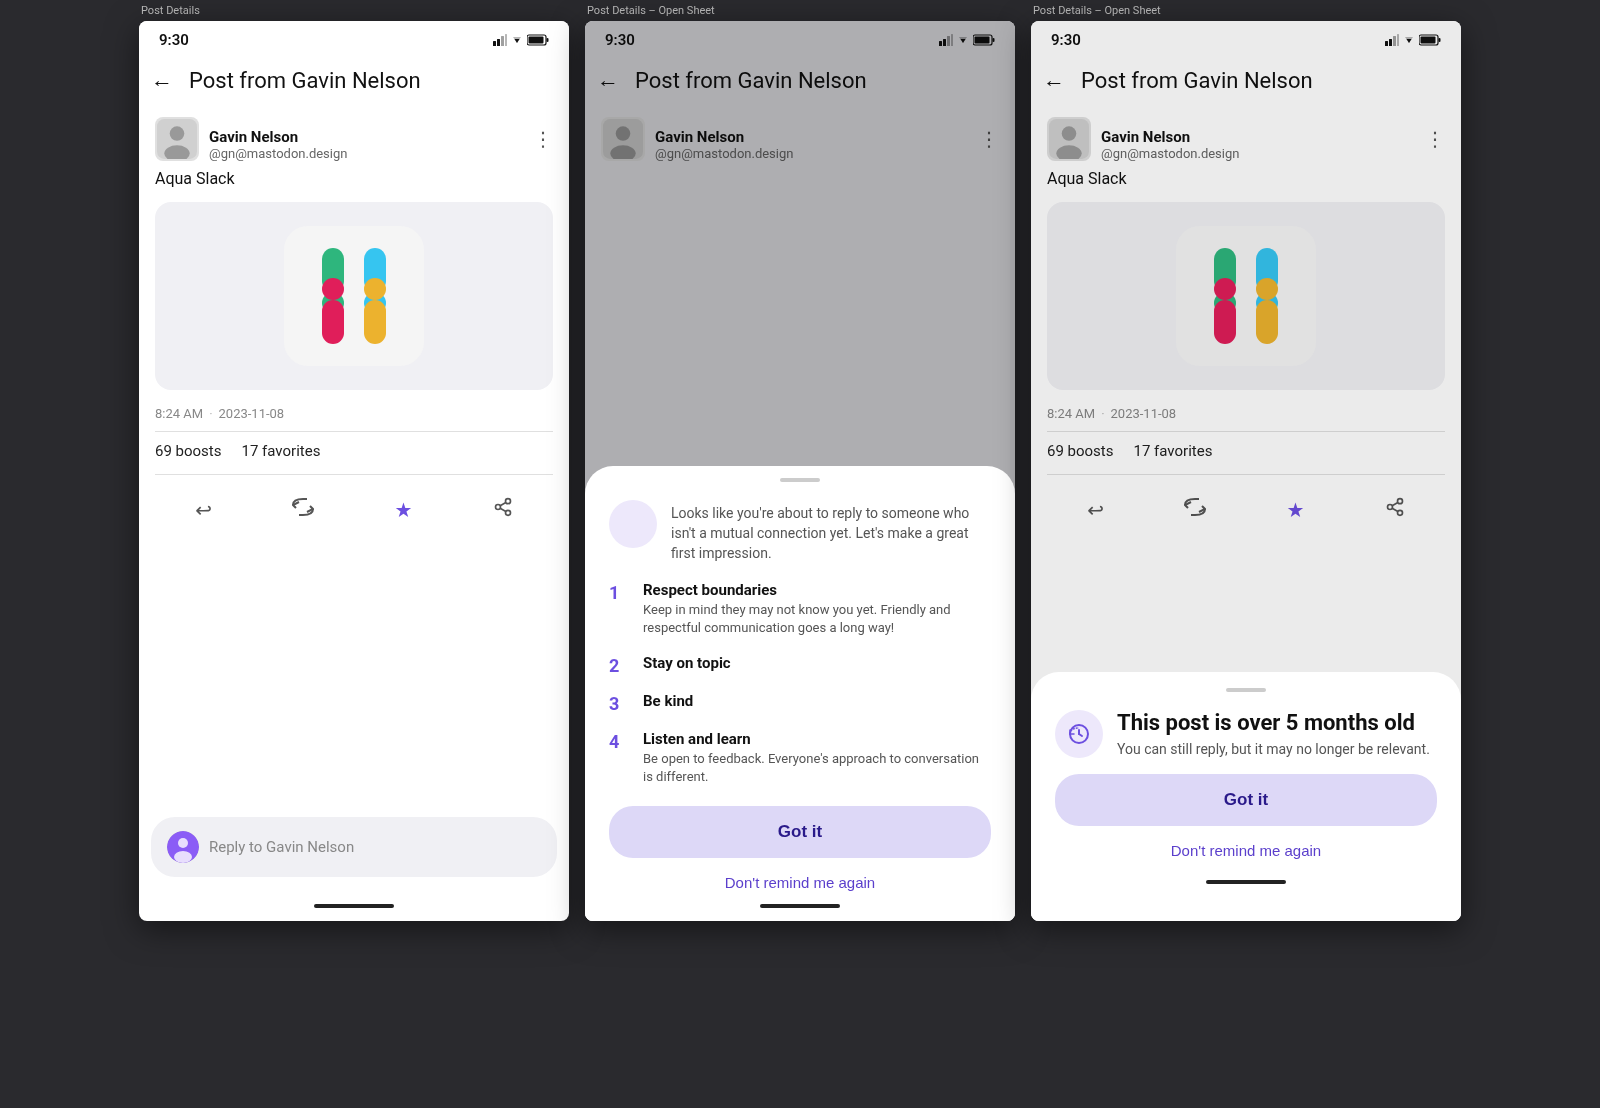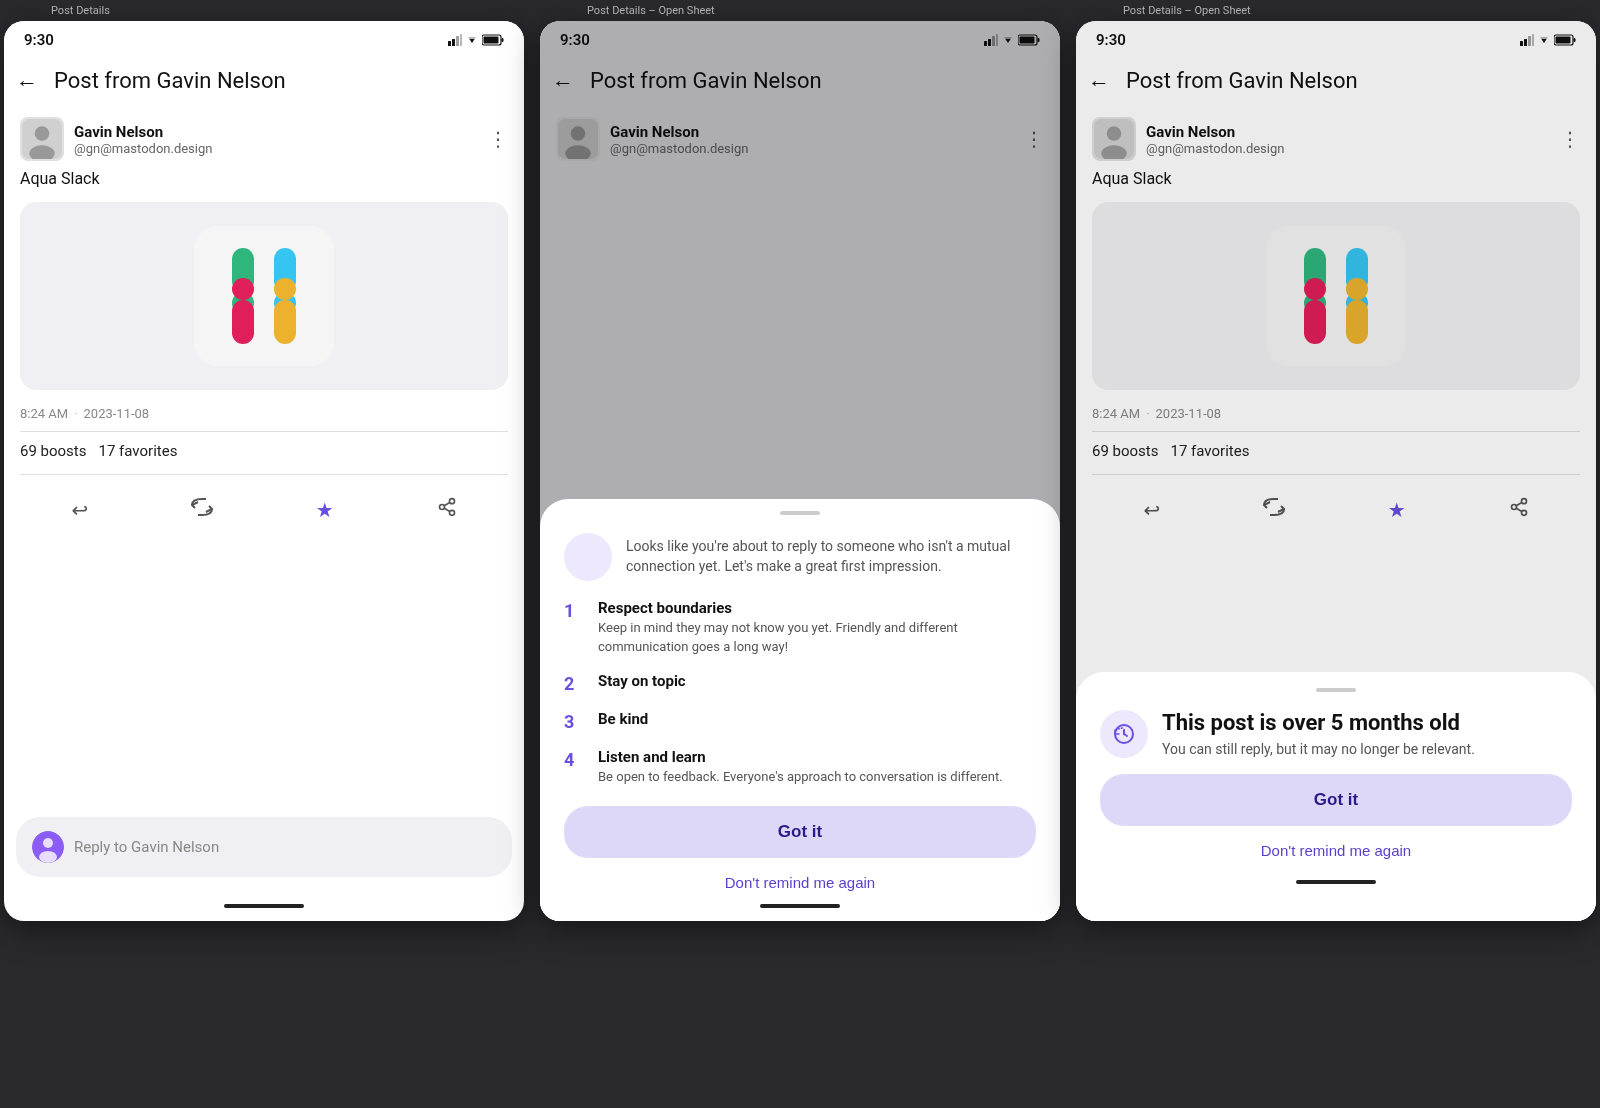--- a/index.html
+++ b/index.html
@@ -8,24 +8,24 @@
       display: flex;
       justify-content: center;
       align-items: flex-start;
       gap: 0px;
       font-family: 'Roboto', Arial, sans-serif;
       padding: 0;
       min-height: 1108px;
     }
 
     .phone {
-      width: 520px;
+      width: 430px;
       min-height: 900px;
       background: #fff;
-      border-radius: 20px;
+      border-radius: 8px;
       overflow: hidden;
       position: relative;
       display: flex;
       flex-direction: column;
       box-shadow: 0 8px 32px rgba(0,0,0,0.5);
       margin: 0 8px;
     }
 
     
     .status-bar {
@@ -77,21 +77,21 @@
     }
 
     .user-row {
       display: flex;
       align-items: center;
       justify-content: space-between;
       margin-bottom: 8px;
     }
     .user-info {
       display: flex;
-      align-items: center;
+      align-items: flex-end;
       gap: 10px;
     }
     .avatar {
       width: 44px;
       height: 44px;
       border-radius: 8px;
       background: #e0e0e0;
       display: flex;
       align-items: center;
       justify-content: center;
@@ -151,21 +151,21 @@
     .meta-dot { color: #bbb; }
 
     .divider {
       height: 1px;
       background: #e0e0e0;
       margin-bottom: 10px;
     }
 
     .stats-row {
       display: flex;
-      gap: 12px;
+      gap: 20px;
       margin-bottom: 14px;
     }
     .stat-label {
       font-size: 15px;
       color: #222;
     }
 
     .action-row {
       display: flex;
       justify-content: space-around;
@@ -536,21 +536,21 @@
             <div>
               <div class="sheet-subtitle">Looks like you're about to reply to someone who isn't a mutual connection yet. Let's make a great first impression.</div>
             </div>
           </div>
 
           <div class="sheet-list">
             <div class="sheet-item">
               <span class="sheet-num">1</span>
               <div class="sheet-item-content">
                 <div class="sheet-item-title">Respect boundaries</div>
-                <div class="sheet-item-desc">Keep in mind they may not know you yet. Friendly and different communication goes a long way!</div>
+                <div class="sheet-item-desc">Keep in mind they may not know you yet. Friendly and respectful communication goes a long way!</div>
               </div>
             </div>
             <div class="sheet-item">
               <span class="sheet-num">2</span>
               <div class="sheet-item-content">
                 <div class="sheet-item-title">Stay on topic</div>
               </div>
             </div>
             <div class="sheet-item">
               <span class="sheet-num">3</span>

